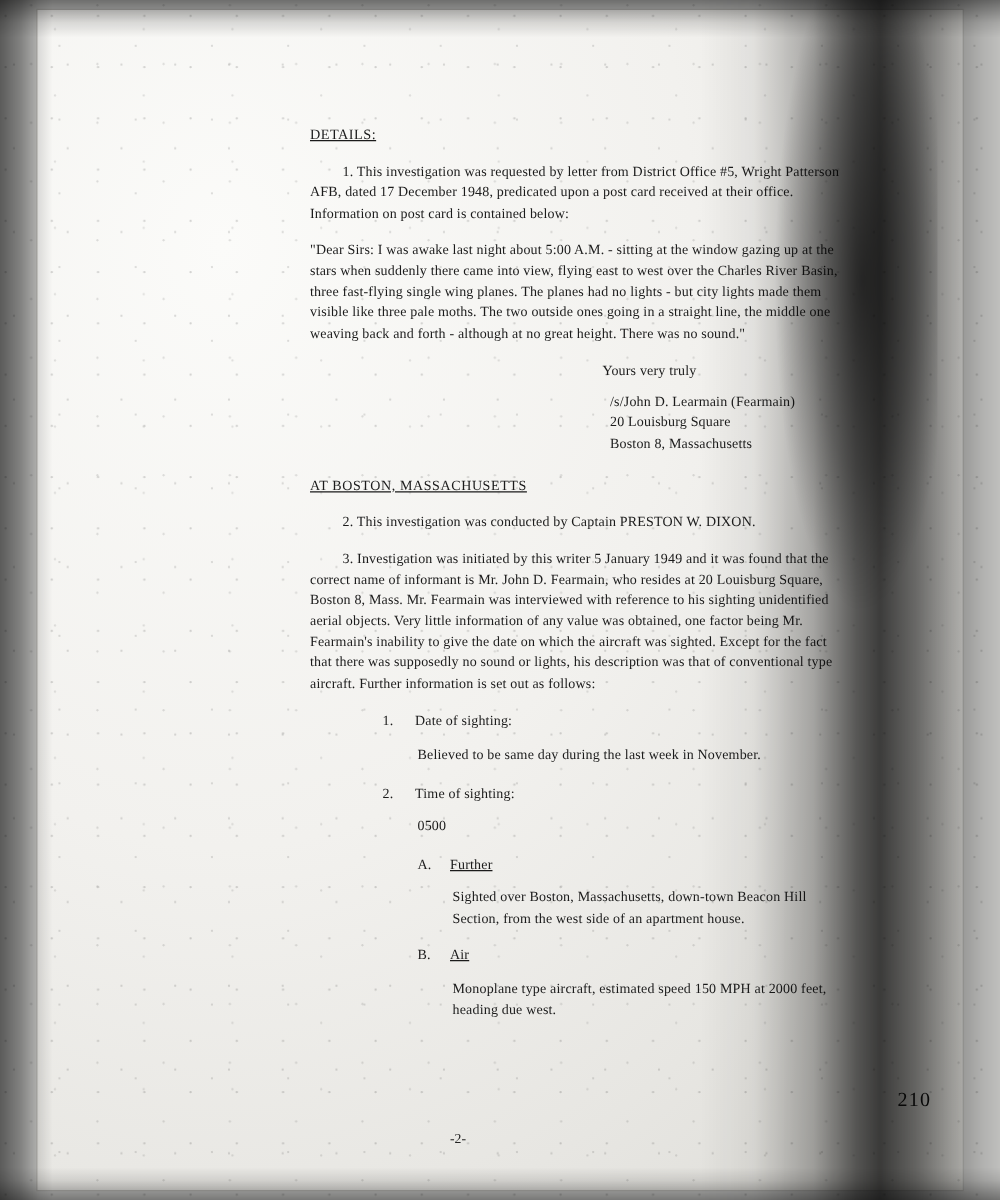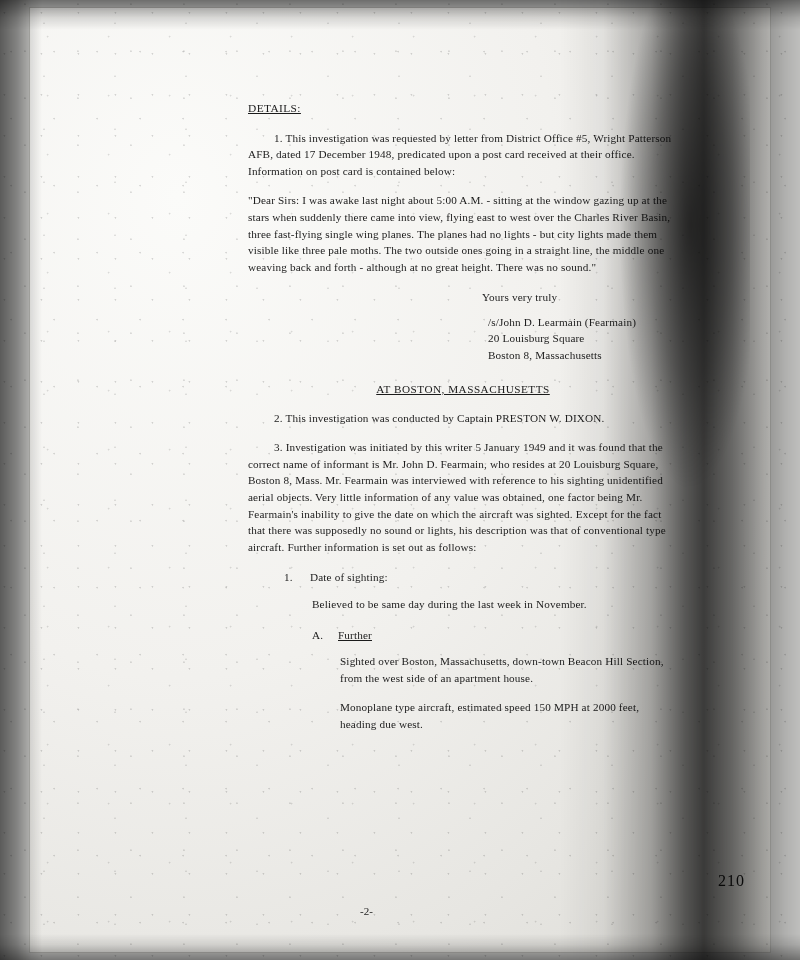--- a/index.html
+++ b/index.html
@@ -113,23 +113,23 @@
   .u { text-decoration: underline; }
   .hdg { font-size: 11.4px; letter-spacing: .4px; }
   .indent1 { text-indent: 26px; }
   .para { text-align: left; }
   .sig {
     margin-left: 240px;
     margin-top: 14px;
     line-height: 16.4px;
   }
   .sig .tl { margin-left: -6px; }
-  .sec-head { margin-top: 18px; margin-bottom: 12px; letter-spacing: .5px; text-align: center; }
+  .sec-head { margin-top: 18px; margin-bottom: 12px; letter-spacing: .5px; }
   .item {
-    margin-left: 36px;
+    margin-left: 58px;
     margin-top: 14px;
   }
   .item .lbl { }
   .item .body { margin-left: 28px; margin-top: 10px; }
   .sub {
     margin-left: 28px;
     margin-top: 13px;
   }
   .sub .body { margin-left: 28px; margin-top: 10px; }
   .numlbl { display: inline-block; width: 26px; }
@@ -179,31 +179,40 @@
 
     <div class="blk para indent1">3.   Investigation was initiated by this writer 5 January 1949 and it was found that the correct name of informant is Mr. John D. Fearmain, who resides at 20 Louisburg Square, Boston 8, Mass.  Mr. Fearmain was interviewed with reference to his sighting unidentified aerial objects.  Very little information of any value was obtained, one factor being Mr. Fearmain's inability to give the date on which the aircraft was sighted.  Except for the fact that there was supposedly no sound or lights, his description was that of conventional type aircraft.  Further information is set out as follows:</div>
 
     <div class="item">
       <div class="lbl">
         <span class="numlbl">1.</span><span>Date of sighting:</span>
       </div>
       <div class="body">Believed to be same day during the last week in November.</div>
     </div>
 
+    <div class="item">
+      <div class="lbl">
+        <span class="numlbl">2.</span><span>Time of sighting:</span>
+      </div>
+      <div class="body">0500</div>
+    </div>
 
     <div class="item">
 
       <div class="sub">
         <div>
           <span class="ltrlbl">A.</span><span class="u">Further</span>
         </div>
         <div class="body">Sighted over Boston, Massachusetts, down-town Beacon Hill Section, from the west side of an apartment house.</div>
       </div>
 
       <div class="sub">
+        <div>
+          <span class="ltrlbl">B.</span><span class="u">Air</span>
+        </div>
         <div class="body">Monoplane type aircraft, estimated speed 150 MPH at 2000 feet, heading due west.</div>
       </div>
     </div>
 
   </div>
 
   <div id="stampnum">210</div>
   <div id="pagenum">-2-</div>
 
   <div id="smear"></div>

